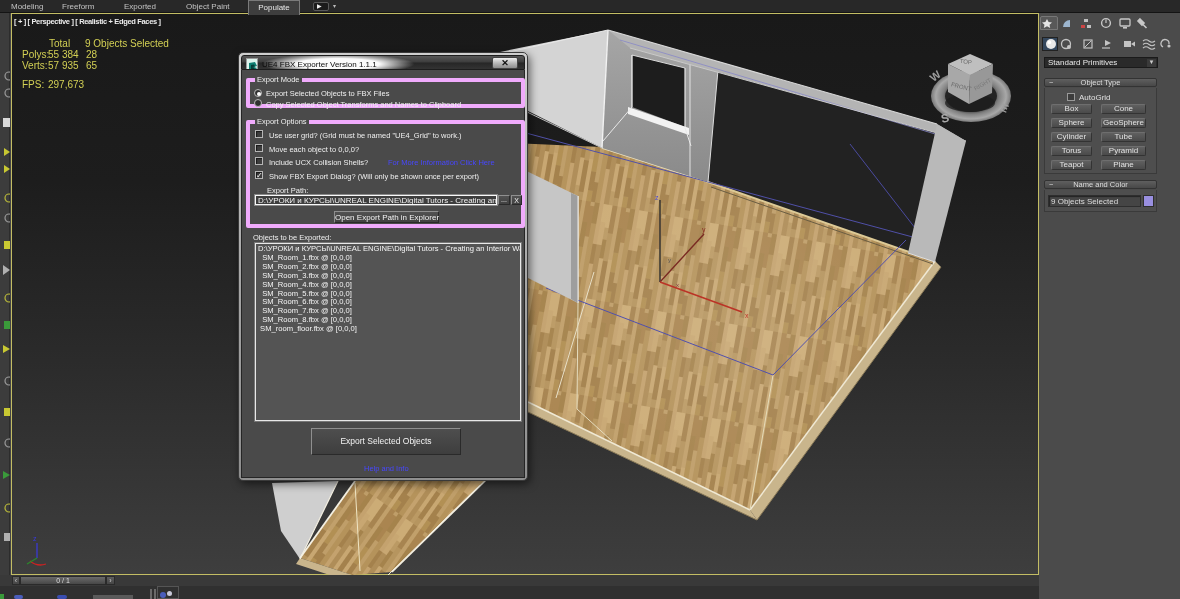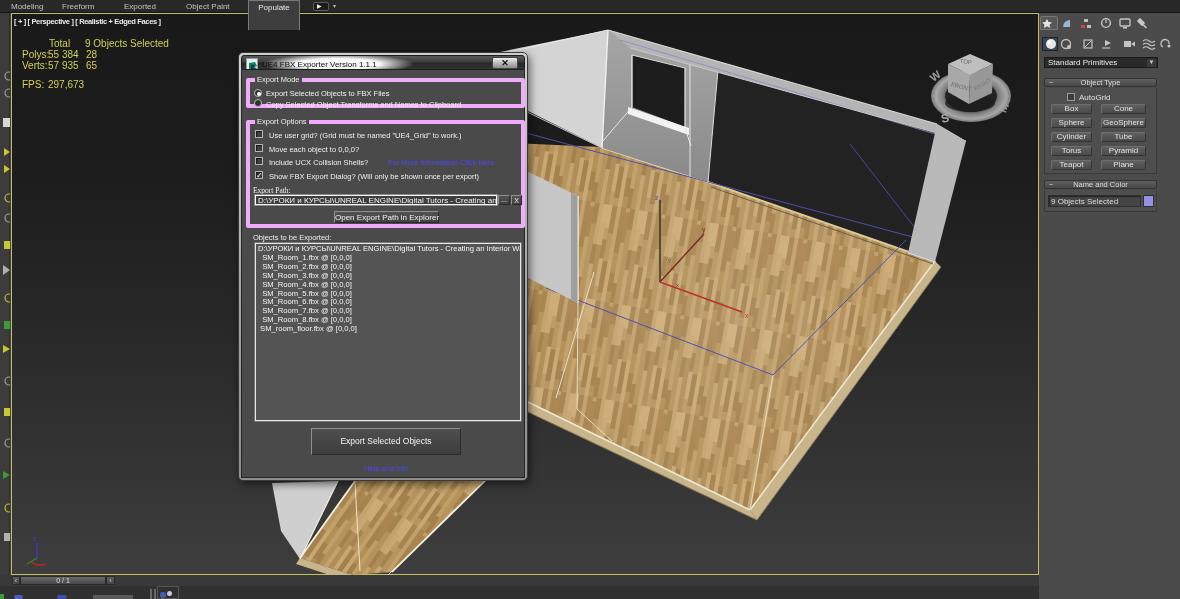--- a/index.html
+++ b/index.html
@@ -247,21 +247,21 @@
     <div class="stat" style="left:74px;top:46px;">65</div>
     <div class="stat" style="left:10px;top:65px;">FPS:</div>
     <div class="stat" style="left:36px;top:65px;">297,673</div>
   </div>
 
   <div id="ribbon">
     <span style="left:11px;">Modeling</span>
     <span style="left:62px;">Freeform</span>
     <span style="left:124px;">Exported</span>
     <span style="left:186px;">Object Paint</span>
-    <span style="left:248px;top:0px;width:52px;height:30px;background:#3e3e3e;border:1px solid #7a7a7a;border-bottom:none;text-align:center;color:#e8e8e8;padding-top:2px;">Populate</span>
+    <span style="left:248px;top:0px;width:52px;height:15px;background:#3e3e3e;border:1px solid #7a7a7a;border-bottom:none;text-align:center;color:#e8e8e8;padding-top:2px;">Populate</span>
     <span style="left:313px;top:2px;width:16px;height:9px;background:#1b1b1b;border:1px solid #5a5a5a;border-radius:2px;"></span>
     <span style="left:317px;top:2px;color:#eee;font-size:6px;">▶</span>
     <span style="left:333px;top:2px;color:#bbb;font-size:6px;">▾</span>
   </div>
 
   <div id="lstrip">
     <svg width="10" height="563" viewBox="0 0 10 563">
       <g fill="none" stroke="#9a9a9a" stroke-width="1.2">
         <circle cx="9" cy="63" r="4"></circle>
           <circle cx="9" cy="80" r="4"></circle>
@@ -387,21 +387,21 @@
       </fieldset>
       <div class="cbx" style="left:13px;top:60px;"></div>
       <div class="lbl" style="left:27px;top:61px;">Use user grid? (Grid must be named "UE4_Grid" to work.)</div>
       <div class="cbx" style="left:13px;top:74px;"></div>
       <div class="lbl" style="left:27px;top:75px;">Move each object to 0,0,0?</div>
       <div class="cbx" style="left:13px;top:87px;"></div>
       <div class="lbl" style="left:27px;top:88px;">Include UCX Collision Shells?</div>
       <div class="lbl blue" style="left:146px;top:88px;">For More Information Click Here</div>
       <div class="cbx" style="left:13px;top:101px;color:#fff;font-size:8px;line-height:7px;text-align:center;">✓</div>
       <div class="lbl" style="left:27px;top:102px;">Show FBX Export Dialog? (Will only be shown once per export)</div>
-      <div class="lbl" style="left:11px;top:116px;font-family:Liberation Serif, serif;">Export Path:</div>
+      <div class="lbl" style="left:25px;top:116px;">Export Path:</div>
       <div class="abs" style="left:13px;top:125px;width:242px;height:10px;background:#3e3e3e;border:1px solid #f8f8f8;box-shadow:0 0 0 1px #888;color:#f2f2f2;font-size:8px;line-height:9px;white-space:nowrap;overflow:hidden;padding-left:2px;">D:\УРОКИ и КУРСЫ\UNREAL ENGINE\Digital Tutors - Creating an Interio</div>
       <div class="btn" style="left:256px;top:125px;width:12px;height:10px;font-size:7px;line-height:7px;">...</div>
       <div class="btn" style="left:269px;top:125px;width:11px;height:10px;font-size:7px;line-height:9px;">X</div>
       <div class="btn" style="left:92px;top:141px;width:105px;height:12px;font-size:8px;line-height:11px;white-space:nowrap;">Open Export Path in Explorer</div>
 
       <div class="lbl" style="left:11px;top:163px;">Objects to be Exported:</div>
       <div class="abs" style="left:13px;top:173px;width:266px;height:178px;background:#545454;border:1px solid #e8e8e8;box-shadow:0 0 0 1px #777;color:#f5f5f5;font-size:7.6px;line-height:8.9px;white-space:nowrap;overflow:hidden;padding:1px 0 0 2px;">
         D:\УРОКИ и КУРСЫ\UNREAL ENGINE\Digital Tutors - Creating an Interior Walkth<br>
         &nbsp;&nbsp;SM_Room_1.fbx @ [0,0,0]<br>
         &nbsp;&nbsp;SM_Room_2.fbx @ [0,0,0]<br>

